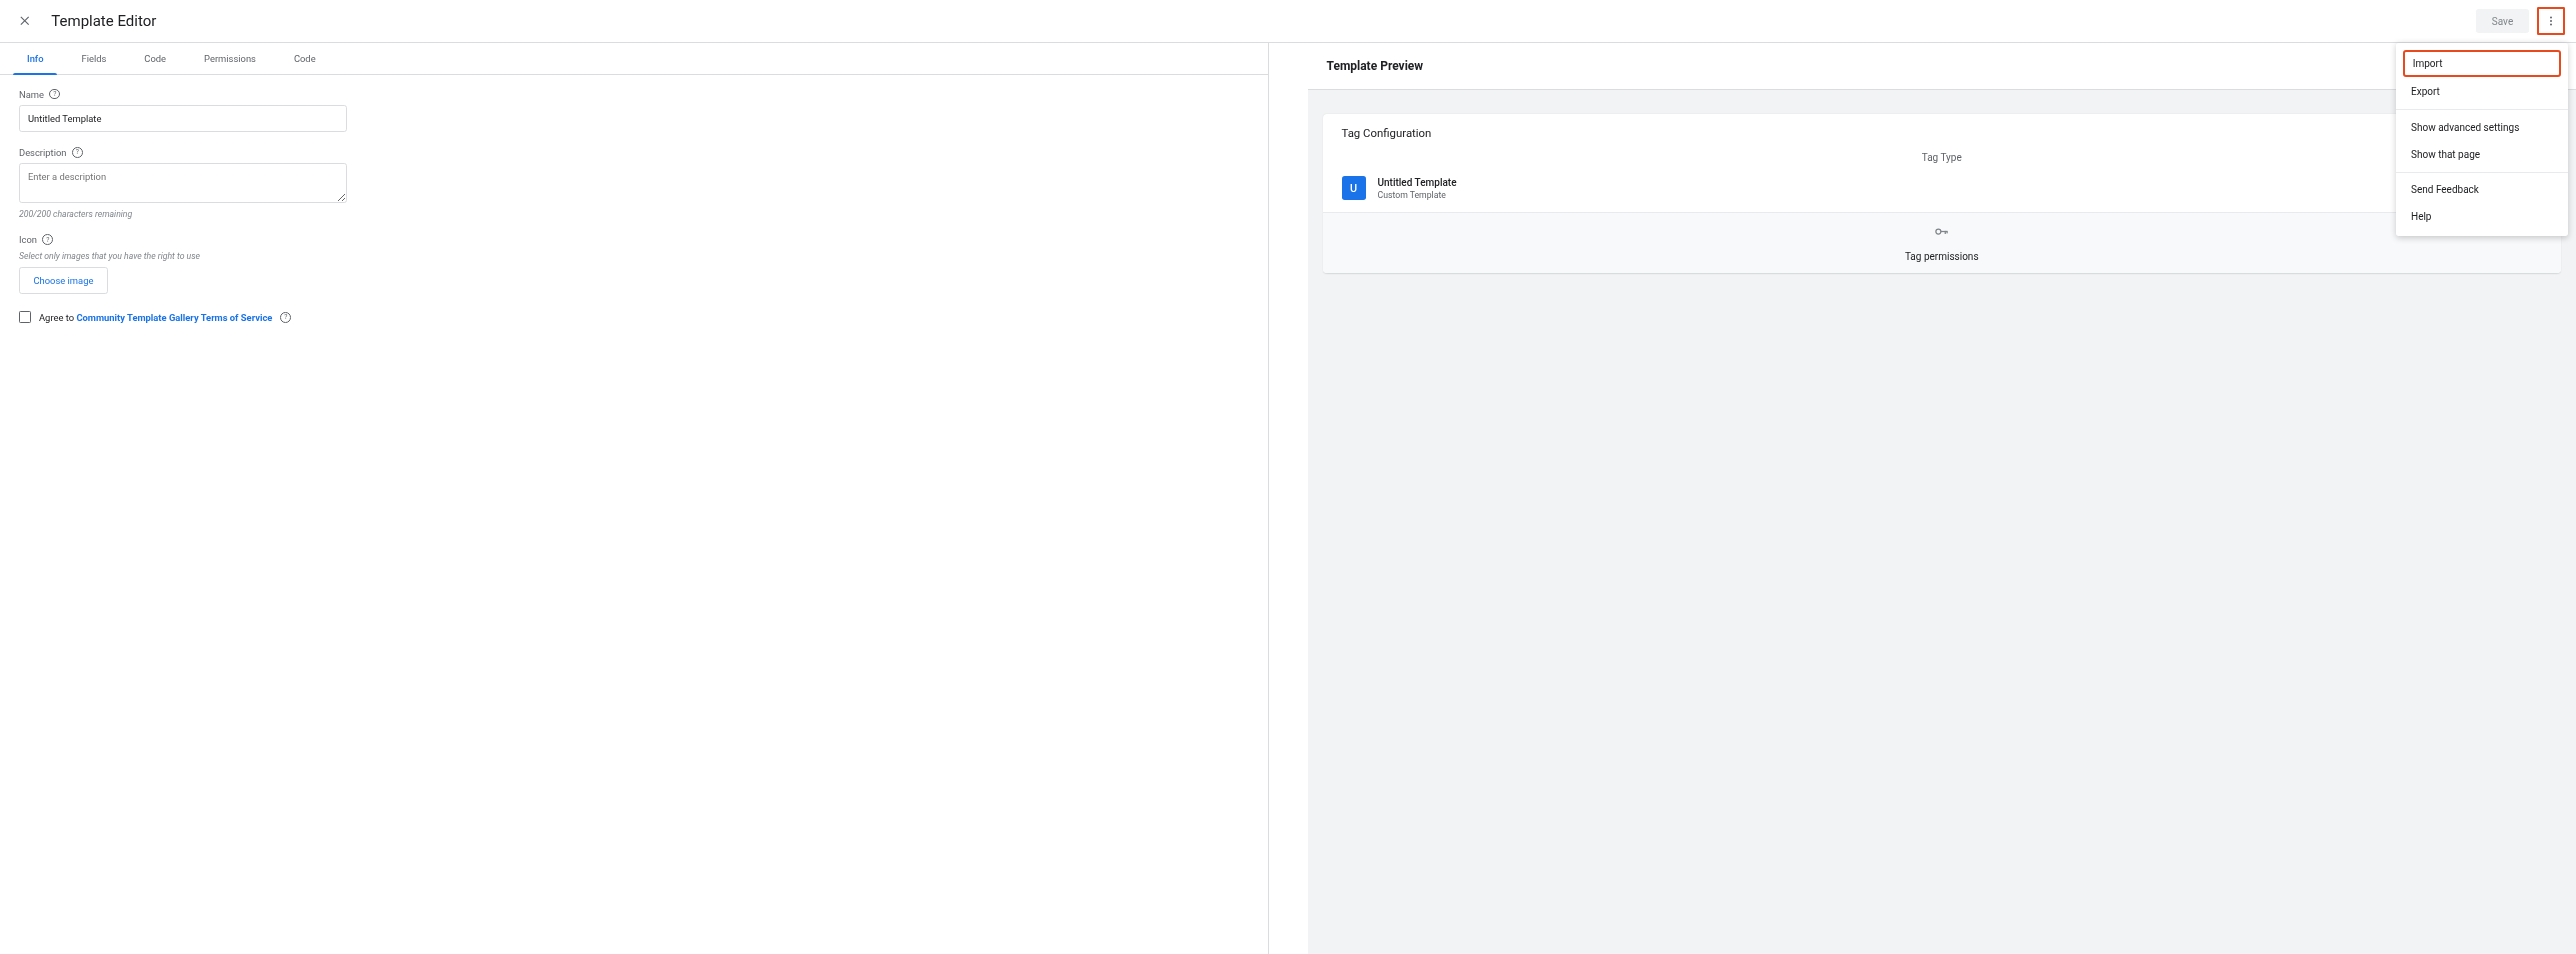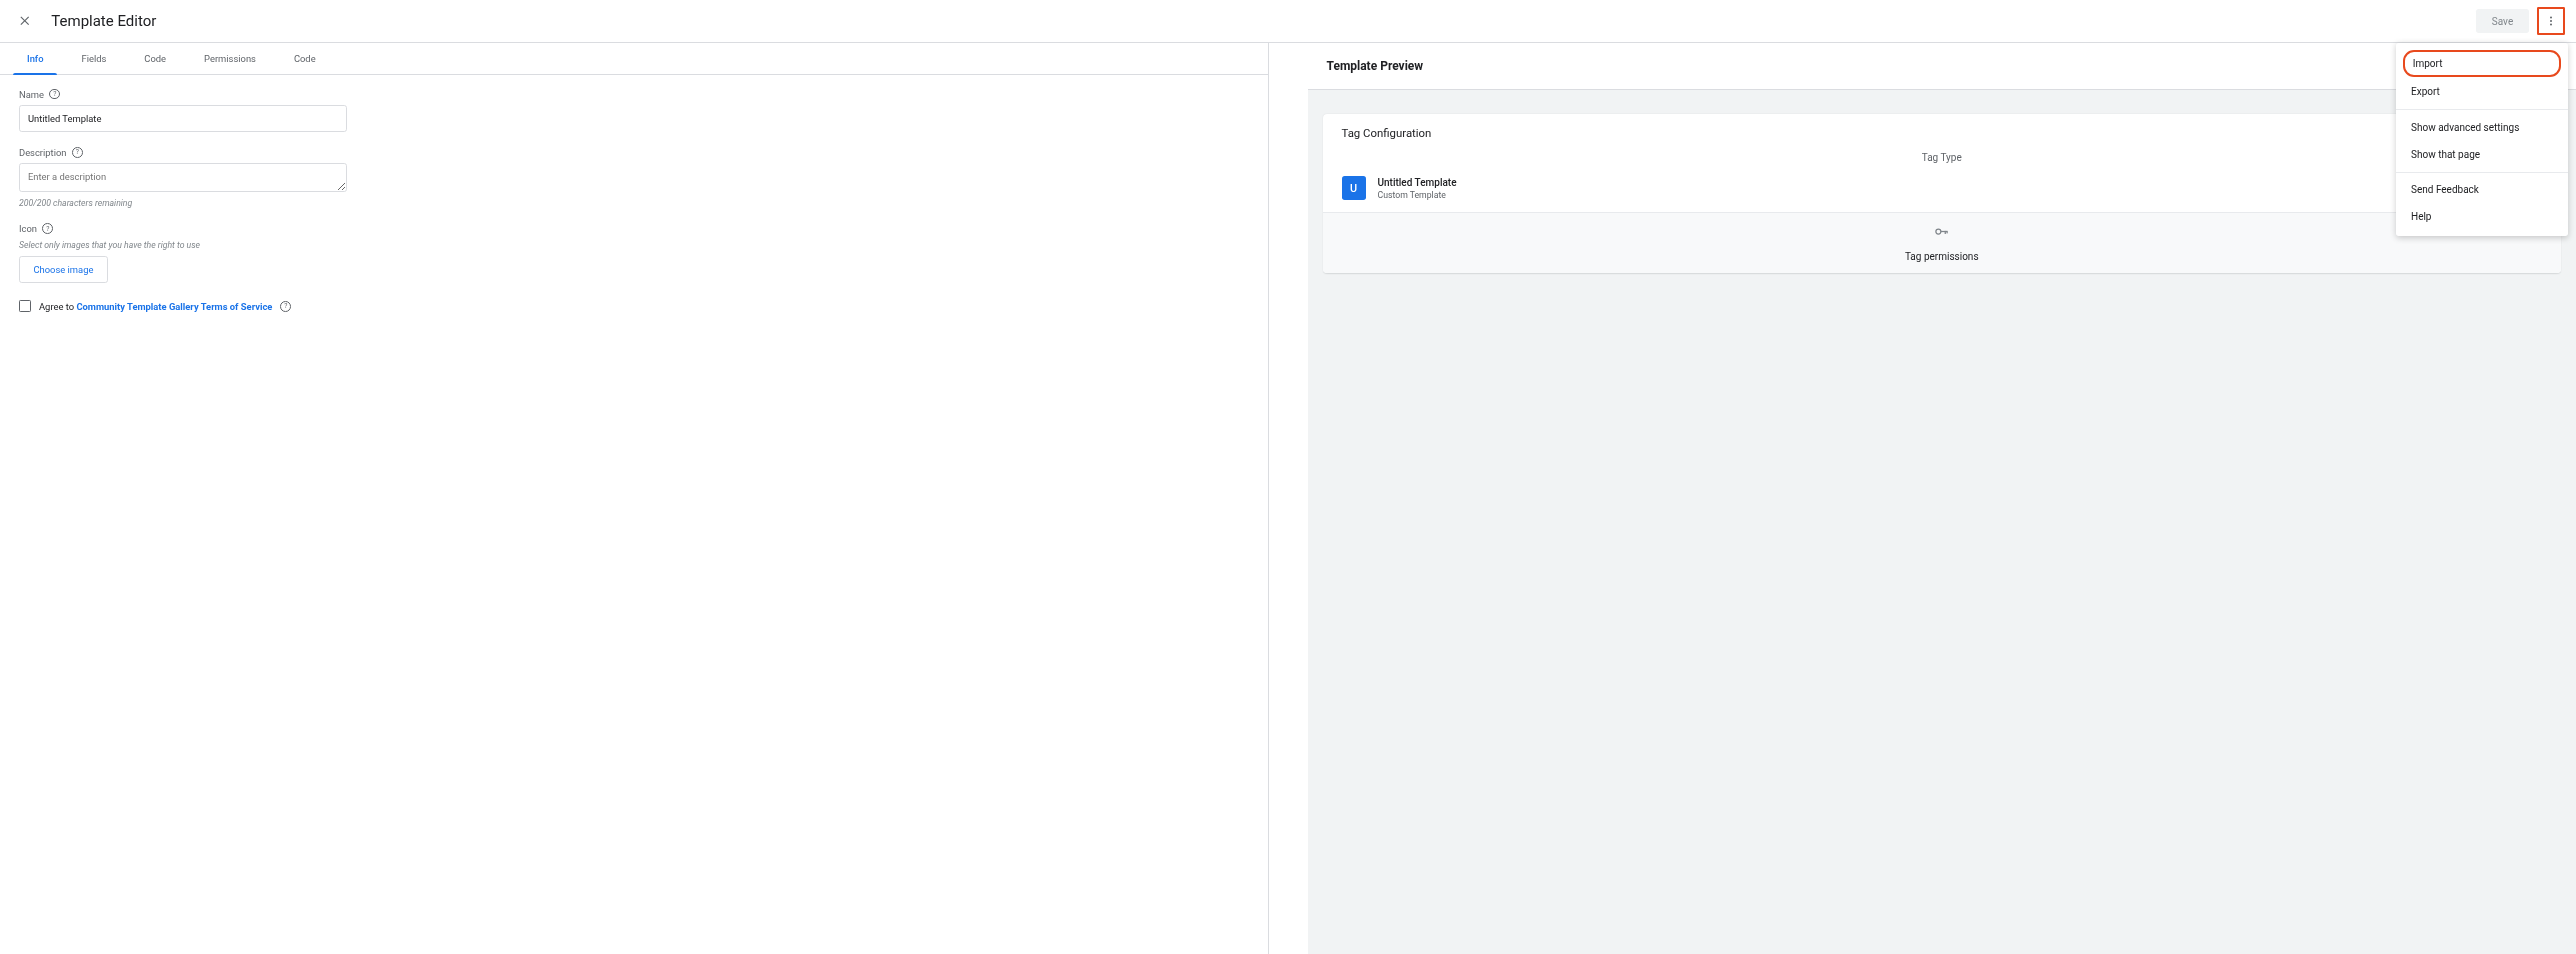--- a/index.html
+++ b/index.html
@@ -119,21 +119,21 @@
     max-width: 100%;
     height: 27px;
     padding: 0 8px;
     border: 0.7px solid #dadce0;
     border-radius: 2.7px;
     font-size: 9.4px;
     font-family: inherit;
     color: #202124;
   }
   textarea.text-input {
-    height: 29px;
+    height: 40px;
     padding: 6.7px 8px;
     resize: both;
   }
   .hint {
     font-size: 8.7px;
     font-style: italic;
     color: #80868b;
     margin-top: 4px;
   }
   .choose-btn {
@@ -234,21 +234,21 @@
     padding: 8px 15px;
     font-size: 10px;
     color: #202124;
     cursor: pointer;
   }
   .dd-sep { height: 0.7px; background: #e8eaed; margin: 4px 0; }
   .dd-highlight {
     border: 2px solid #e8491d;
     margin: 1.3px 6.7px;
     padding: 6px 8px;
-    border-radius: 11px;
+    border-radius: 3px;
   }
 </style>
 </head>
 <body>
 
 <div class="header">
   <div class="close-btn">
     <svg width="13.5" height="13.5" viewBox="0 0 24 24" fill="none" stroke="currentColor" stroke-width="2">
         <line x1="5" y1="5" x2="19" y2="19"></line>
         <line x1="19" y1="5" x2="5" y2="19"></line>

